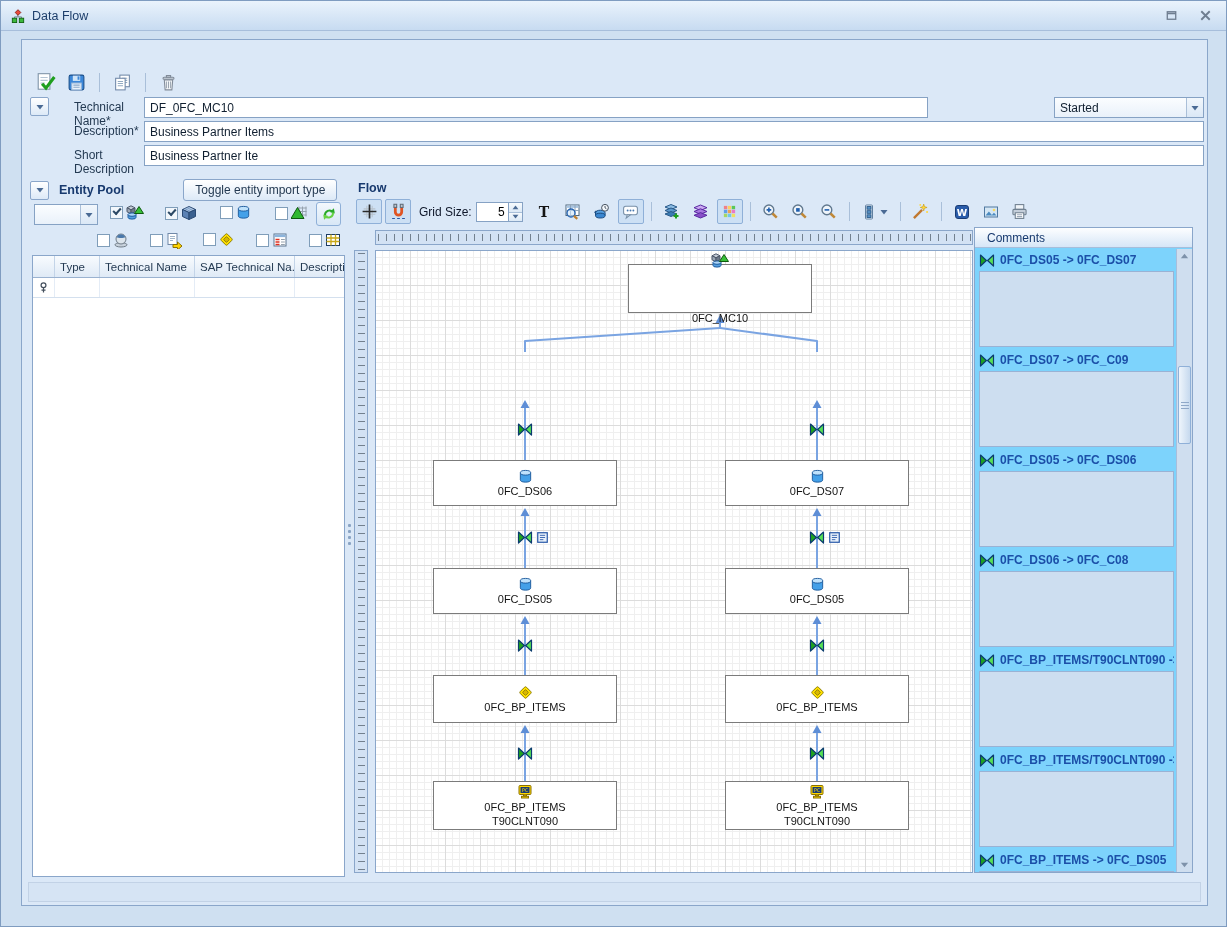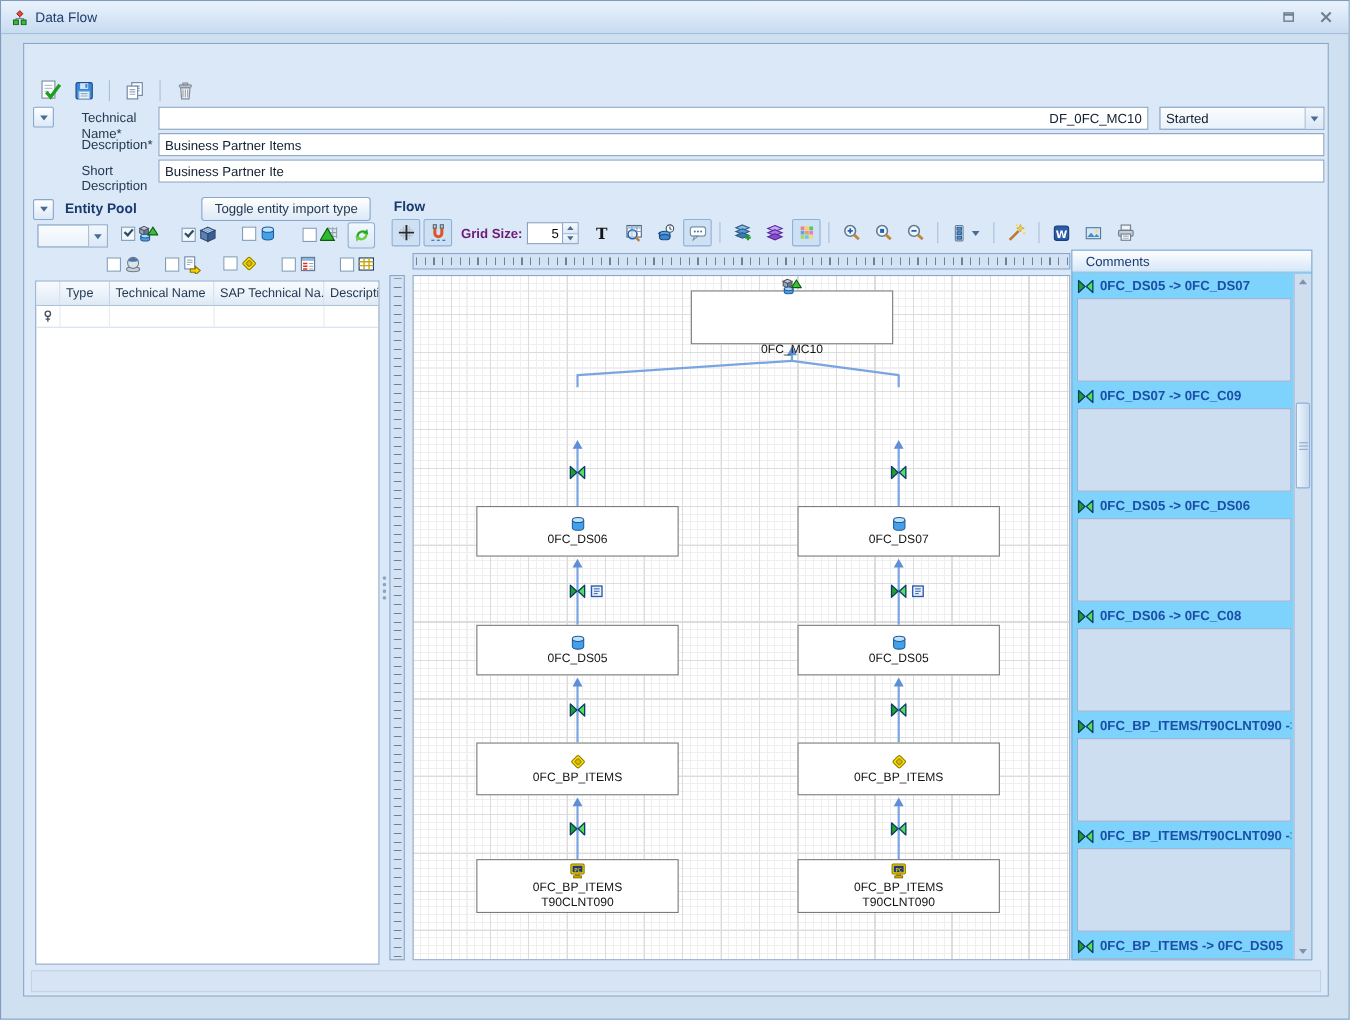--- a/index.html
+++ b/index.html
@@ -72,21 +72,21 @@
   .vsplit i{width:3px;height:3px;background:#8aa4c4;border-radius:1px;display:block;}
 
   
   .flow-label{position:absolute;left:336px;top:141px;font-weight:bold;color:#17396e;font-size:12.5px;}
   .ftoolbar{position:absolute;left:334px;top:158px;height:27px;display:flex;align-items:center;gap:3px;}
   .ft-btn{width:26px;height:25px;display:flex;align-items:center;justify-content:center;
     border:1px solid transparent;border-radius:2px;position:relative;}
   .ft-btn.pressed{background:#cde0f4;border:1px solid #8fb0d8;}
   .ft-sep{width:1px;height:19px;background:#a9bfd9;margin:0 4px;}
   .gridsize{display:flex;align-items:center;gap:4px;margin:0 5px;}
-  .gridsize .gs-label{color:#701a75;font-weight:bold;}
+  .gridsize .gs-label{color:#0f172a;}
   .spin{display:flex;}
   .spin input{width:32px;height:20px;border:1px solid #86a2c4;border-right:none;text-align:right;
     padding:0 3px;font:12px "Liberation Sans",sans-serif;}
   .spin .sbtns{display:flex;flex-direction:column;border:1px solid #86a2c4;}
   .spin .sbtns span{width:13px;height:9px;display:flex;align-items:center;justify-content:center;
     background:linear-gradient(#f6fafd,#dce9f6);}
   .spin .sbtns span+span{border-top:1px solid #a9bfd9;}
   .dd-arrow{margin-left:2px;}
 
   .hruler{position:absolute;left:353px;top:190px;width:598px;height:15px;
@@ -201,21 +201,21 @@
     <div class="frow" style="left:8px;top:57px;">
       <span class="small-btn">
           <svg class="ico" viewBox="0 0 10 10" width="10" height="10" xmlns="http://www.w3.org/2000/svg">
             <polygon points="1.5,3 8.5,3 5,7.5" fill="#4a6a94"></polygon>
           </svg>
         </span>
     </div>
     <div class="frow" style="left:32px;top:60px;width:88px;">
       <span class="flabel">Technical Name*</span>
     </div>
-    <input class="inp" style="position: absolute; left: 122px; top: 57px; width: 900px; text-align: right;" value="DF_0FC_MC10">
+    <input class="inp" style="position: absolute; left: 122px; top: 57px; width: 784px;" value="DF_0FC_MC10">
     <div class="combo" style="position:absolute;left:1032px;top:57px;width:150px;">
       <span class="ctext">Started</span>
       <span class="carrow">
           <svg class="ico" viewBox="0 0 10 10" width="10" height="10" xmlns="http://www.w3.org/2000/svg">
             <polygon points="1.5,3 8.5,3 5,7.5" fill="#4a6a94"></polygon>
           </svg>
         </span>
     </div>
 
     <div class="frow" style="left:32px;top:84px;width:88px;">

